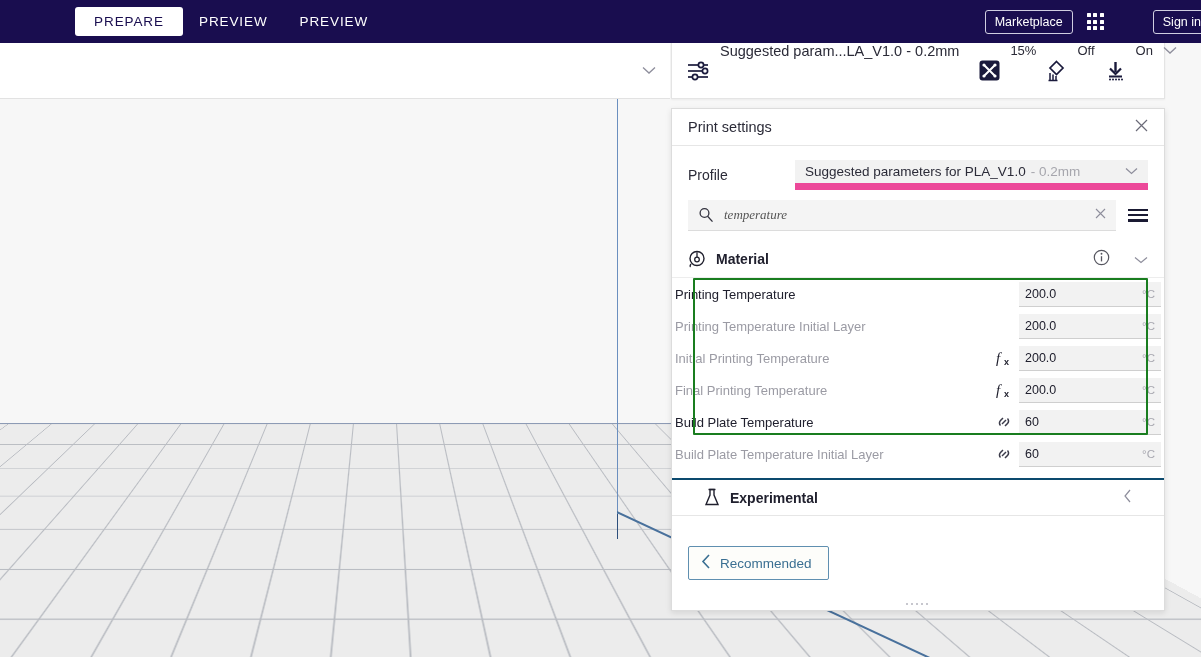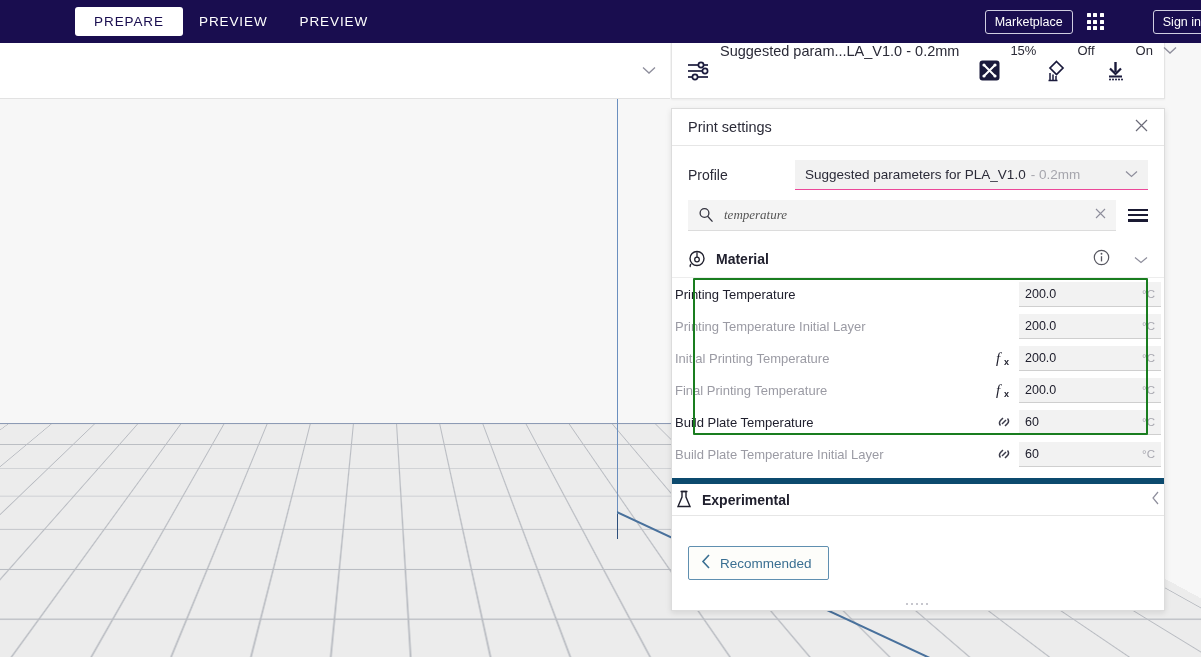--- a/index.html
+++ b/index.html
@@ -106,21 +106,21 @@
     border-bottom: 1px solid #e6e6e6;
   }
   .panel-title { font-size: 14.5px; color: #2b2b38; }
   .panel-close { margin-left: auto; color: #6b6b78; font-size: 15px; cursor: pointer; line-height: 1;}
 
   .profile-row { display: flex; align-items: center; padding: 14px 16px 10px 16px; }
   .profile-label { font-size: 14px; color: #2b2b38; width: 107px; }
   .profile-select {
     flex: 1; background: #f2f2f2; height: 30px; display: flex; align-items: center;
     padding: 0 10px; font-size: 13.5px; color: #2b2b38; cursor: pointer;
-    border-bottom: 1px solid #ec4899;
+    border-bottom: 7px solid #ec4899;
   }
   .profile-sub { color: #a6a6ad; margin-left: 5px; }
   .profile-caret { margin-left: auto; color: #8e8e9c; font-size: 12px; }
 
   .search-row { display: flex; align-items: center; padding: 0 16px 0 16px; gap: 12px; }
   .searchbox {
     flex: 1; background: #f4f4f4; height: 31px; display: flex; align-items: center;
     padding: 0 10px; gap: 10px; border-bottom: 1px solid #dcdcdc;
   }
   .search-text {
@@ -150,21 +150,21 @@
   .srow-icon { width: 30px; display: flex; justify-content: center; color: #3b3b4a; }
   .srow-input {
     width: 142px; background: #f2f2f2; height: 25px; display: flex; align-items: center;
     padding: 0 6px; border-bottom: 1px solid #cfcfcf; cursor: text;
   }
   .srow-value { font-size: 12.5px; color: #20202e; }
   .srow-unit { margin-left: auto; font-size: 11.5px; color: #a8a8b0; }
 
   .exp-head {
     display: flex; align-items: center; gap: 10px; height: 38px;
-    padding: 0 4px; margin-top: 8px; border-top: 6px solid #0c4a6e;
+    padding: 0 32px; margin-top: 8px; border-top: 2px solid #0c4a6e;
   }
   .exp-caret { margin-left: auto; color: #8e8e9c; font-size: 13px; cursor: pointer; }
 
   .panel-foot {
     margin-top: auto; border-top: 1px solid #e6e6e6; padding: 30px 16px;
   }
   .rec-btn {
     display: inline-flex; align-items: center; gap: 9px;
     border: 1px solid #5f8fb0; background: #fdfdfa; color: #3a6f92;
     font-size: 13.5px; padding: 7px 16px 7px 12px; cursor: pointer;

